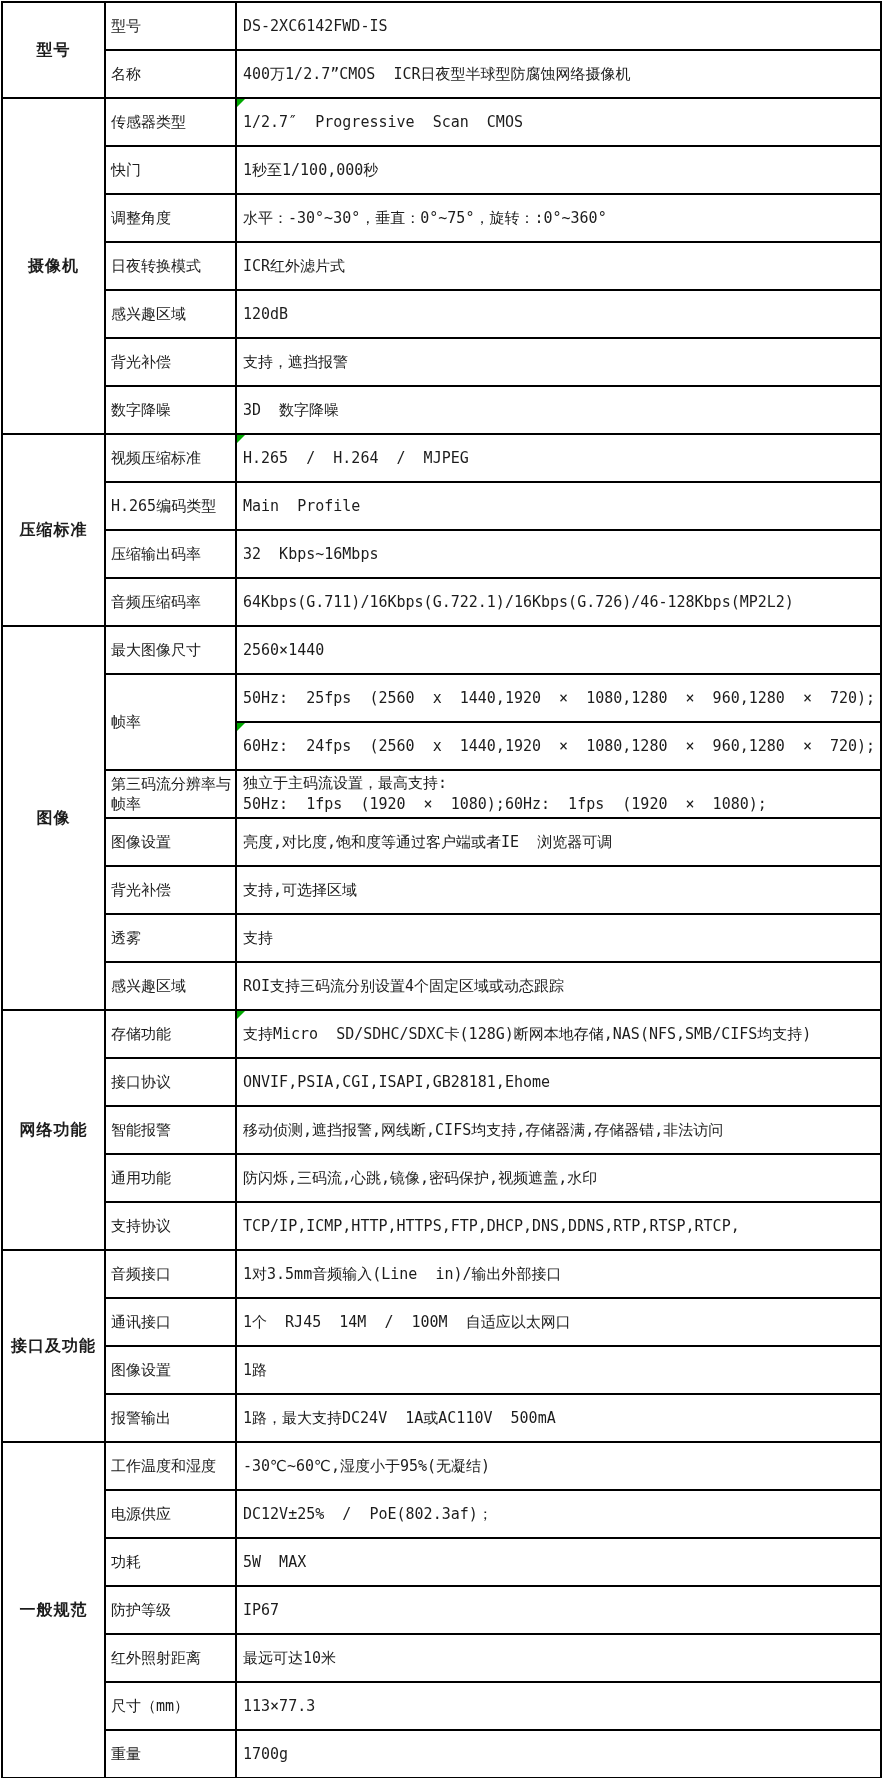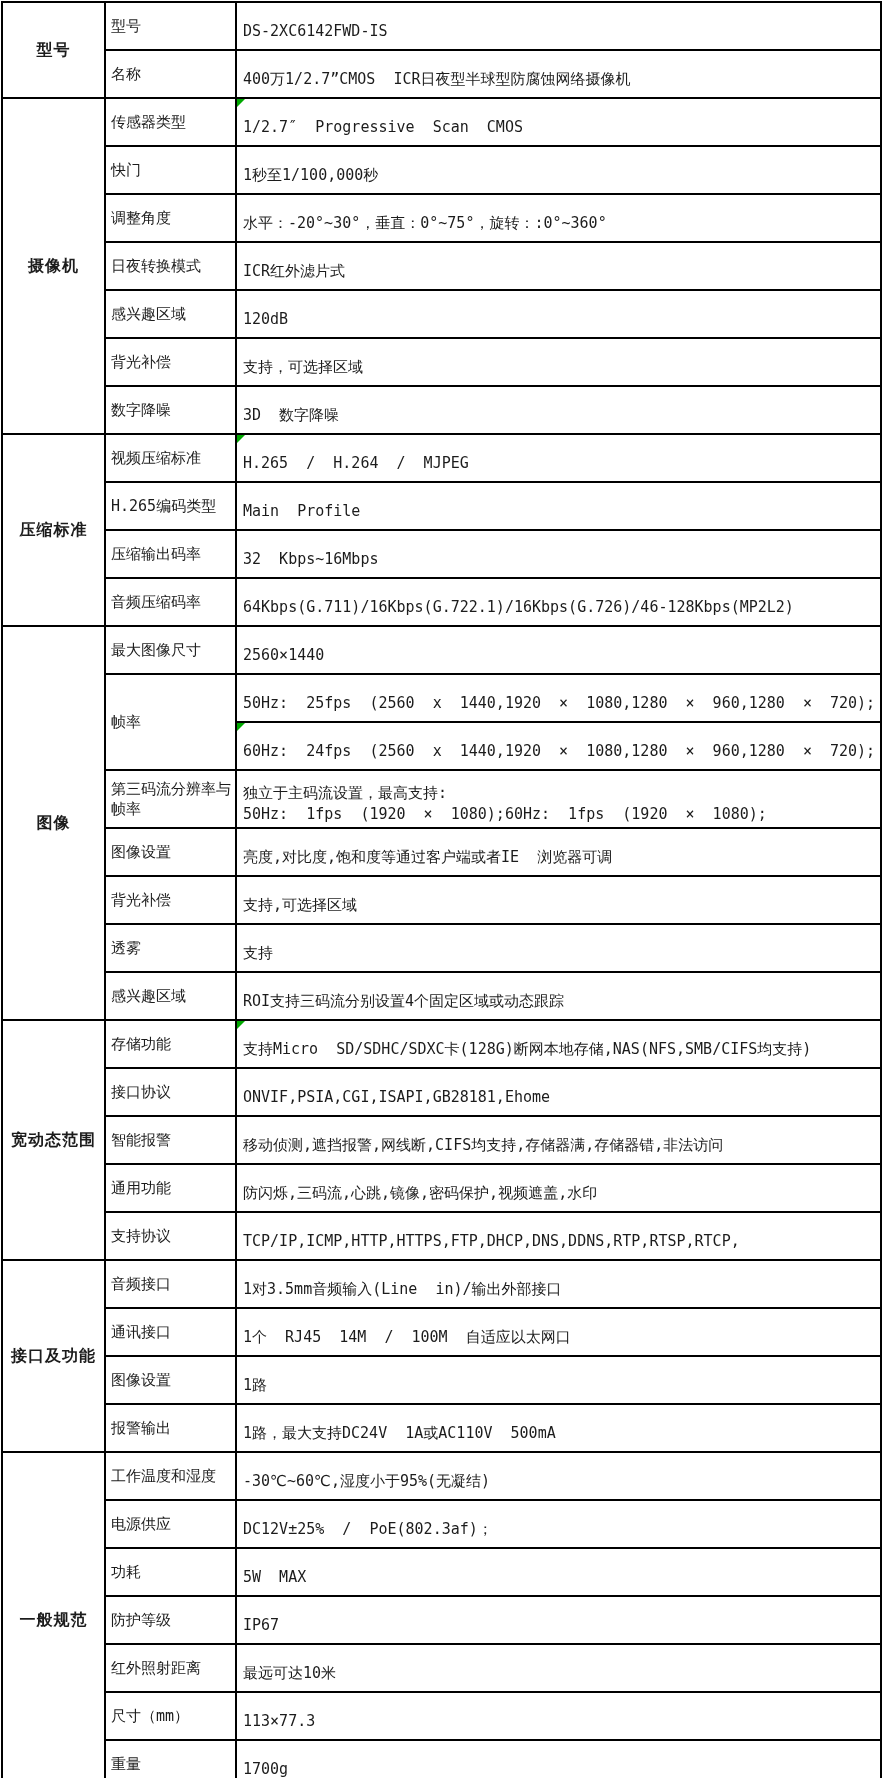--- a/index.html
+++ b/index.html
@@ -38,21 +38,21 @@
   td.label-cell {
     width: 131px;
     font-size: 15px;
     padding: 2px 2px 2px 5px;
     line-height: 20px;
     white-space: pre-wrap;
     word-break: break-all;
   }
   td.value-cell {
     font-size: 15px;
-    padding: 12px 4px 2px 6px;
+    padding: 2px 4px 2px 6px;
     line-height: 21px;
     white-space: pre-wrap;
     word-break: break-all;
     position: relative;
   }
   .comment-marker {
     position: absolute;
     top: 0;
     left: 0;
     width: 0;
@@ -82,33 +82,33 @@
           <td class="section-cell" rowspan="7">摄像机</td>
           <td class="label-cell" rowspan="1">传感器类型</td>
           <td class="value-cell"><span class="comment-marker"></span>1/2.7″  Progressive  Scan  CMOS</td>
         </tr>
         <tr>
           <td class="label-cell" rowspan="1">快门</td>
           <td class="value-cell">1秒至1/100,000秒</td>
         </tr>
         <tr>
           <td class="label-cell" rowspan="1">调整角度</td>
-          <td class="value-cell">水平：-20°~30°，垂直：0°~75°，旋转：:0°~360°</td>
+          <td class="value-cell">水平：-30°~30°，垂直：0°~75°，旋转：:0°~360°</td>
         </tr>
         <tr>
           <td class="label-cell" rowspan="1">日夜转换模式</td>
           <td class="value-cell">ICR红外滤片式</td>
         </tr>
         <tr>
           <td class="label-cell" rowspan="1">感兴趣区域</td>
           <td class="value-cell">120dB</td>
         </tr>
         <tr>
           <td class="label-cell" rowspan="1">背光补偿</td>
-          <td class="value-cell">支持，可选择区域</td>
+          <td class="value-cell">支持，遮挡报警</td>
         </tr>
         <tr>
           <td class="label-cell" rowspan="1">数字降噪</td>
           <td class="value-cell">3D  数字降噪</td>
         </tr>
       </tbody>
       <tbody>
         <tr>
           <td class="section-cell" rowspan="4">压缩标准</td>
           <td class="label-cell" rowspan="1">视频压缩标准</td>
@@ -158,21 +158,21 @@
           <td class="label-cell" rowspan="1">透雾</td>
           <td class="value-cell">支持</td>
         </tr>
         <tr>
           <td class="label-cell" rowspan="1">感兴趣区域</td>
           <td class="value-cell">ROI支持三码流分别设置4个固定区域或动态跟踪</td>
         </tr>
       </tbody>
       <tbody>
         <tr>
-          <td class="section-cell" rowspan="5">宽动态范围</td>
+          <td class="section-cell" rowspan="5">网络功能</td>
           <td class="label-cell" rowspan="1">存储功能</td>
           <td class="value-cell"><span class="comment-marker"></span>支持Micro  SD/SDHC/SDXC卡(128G)断网本地存储,NAS(NFS,SMB/CIFS均支持)</td>
         </tr>
         <tr>
           <td class="label-cell" rowspan="1">接口协议</td>
           <td class="value-cell">ONVIF,PSIA,CGI,ISAPI,GB28181,Ehome</td>
         </tr>
         <tr>
           <td class="label-cell" rowspan="1">智能报警</td>
           <td class="value-cell">移动侦测,遮挡报警,网线断,CIFS均支持,存储器满,存储器错,非法访问</td>

